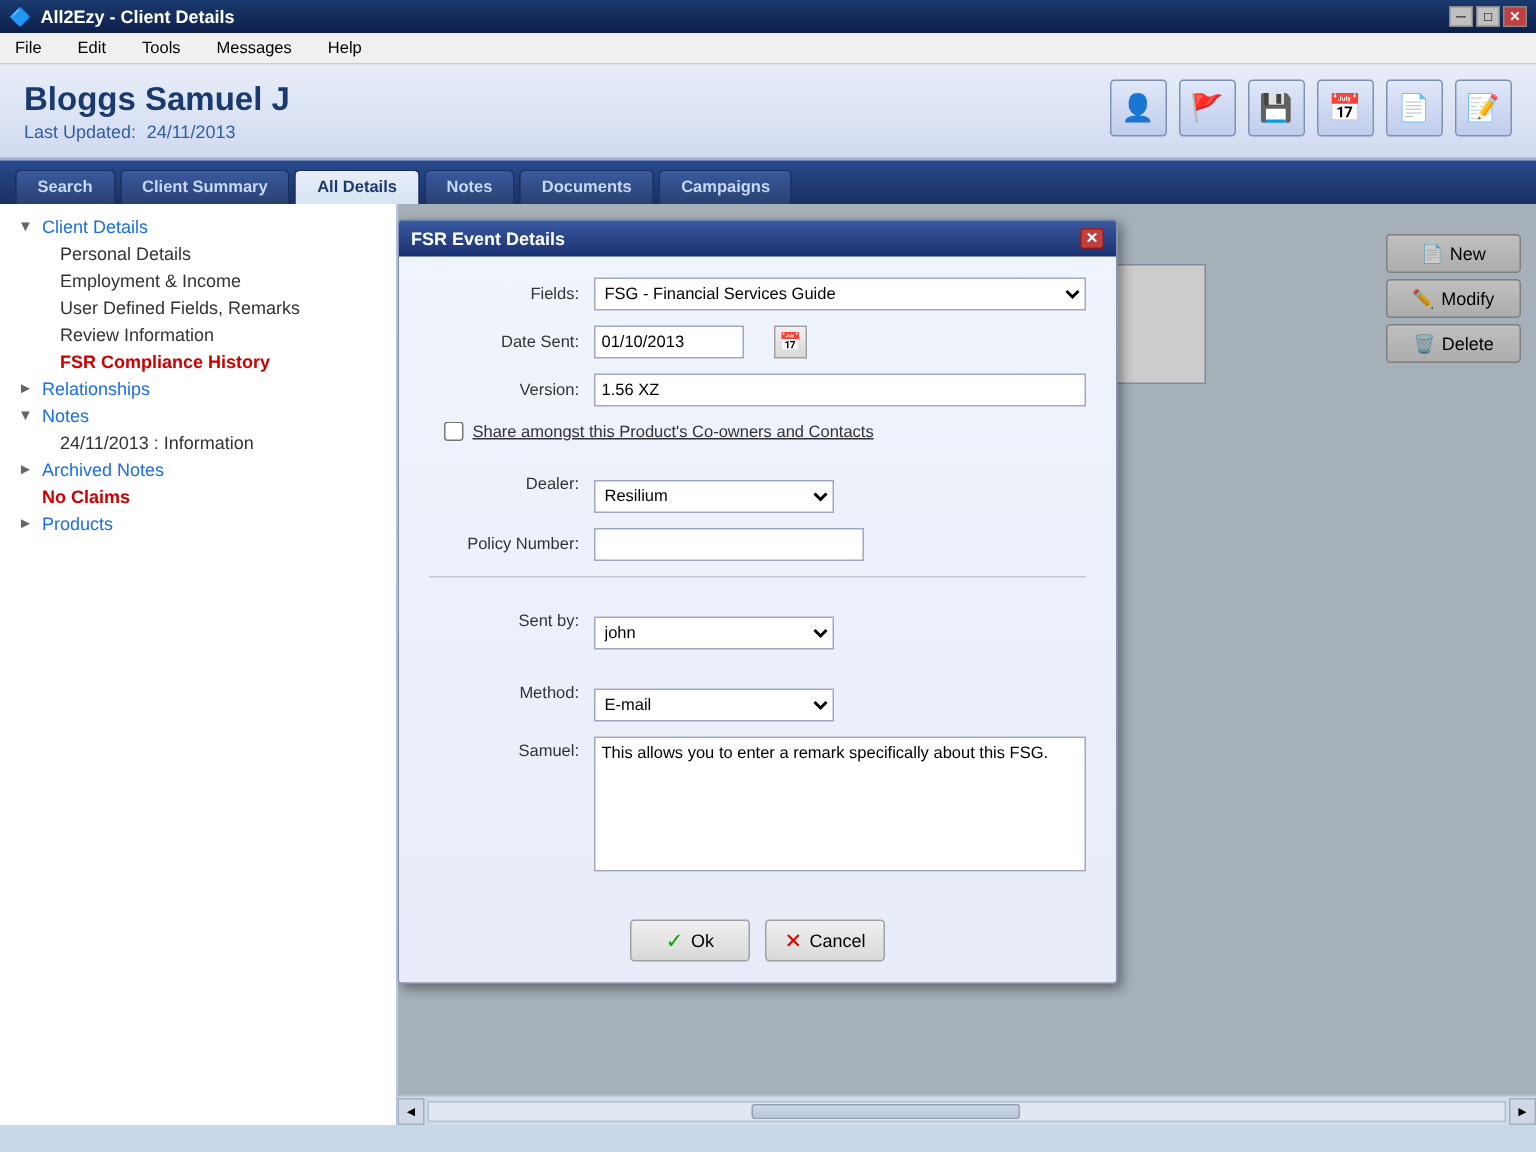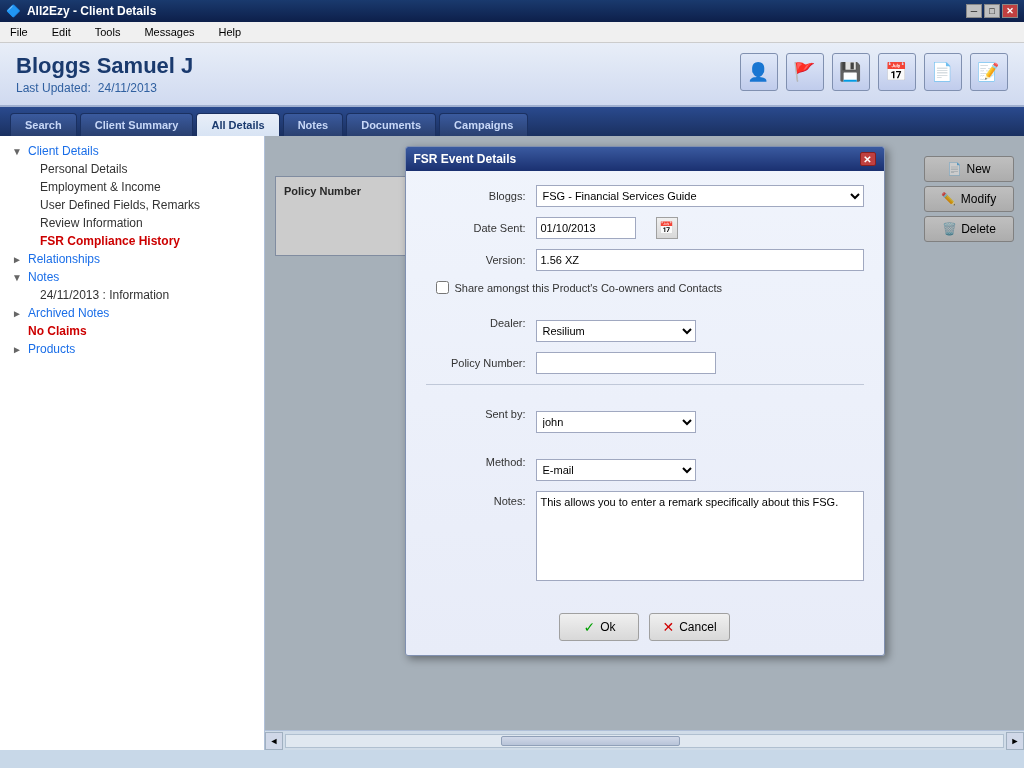--- a/index.html
+++ b/index.html
@@ -141,21 +141,21 @@
       font-size: 11px;
     }
 
     
     #dialog-overlay {
       position: absolute;
       top: 0; left: 0; right: 0; bottom: 0;
       background: rgba(0,0,0,0.2);
       display: flex;
       align-items: flex-start;
-      justify-content: center;
+      justify-content: flex-start;
       padding-top: 10px;
     }
     #dialog {
       background: linear-gradient(to bottom, #f0f4fc, #e8ecf8);
       border: 1px solid #8090b0;
       border-radius: 3px;
       width: 480px;
       box-shadow: 3px 3px 8px rgba(0,0,0,0.4);
     }
     #dialog-titlebar {
@@ -221,21 +221,21 @@
     .calendar-btn {
       width: 22px; height: 22px;
       background: linear-gradient(to bottom, #f0f0f0, #d8d8d8);
       border: 1px solid #a0a0a0;
       cursor: pointer;
       display: flex; align-items: center; justify-content: center;
       font-size: 12px;
     }
     .checkbox-row { display: flex; align-items: center; margin-bottom: 10px; gap: 6px; }
     .checkbox-row input { margin: 0; }
-    .checkbox-label { font-size: 11px; color: #333; }
+    .checkbox-label { font-size: 11px; color: #333; text-decoration: underline; }
     .notes-textarea {
       width: 100%;
       height: 90px;
       border: 1px solid #a0a8c0;
       background: white;
       padding: 4px;
       font-size: 11px;
       resize: none;
     }
     .dialog-divider { border: none; border-top: 1px solid #c0c8d8; margin: 10px 0; }
@@ -421,21 +421,21 @@
       <div id="dialog">
 
         <div id="dialog-titlebar">
           <span>FSR Event Details</span>
           <div id="dialog-close-btn">✕</div>
         </div>
 
         <div id="dialog-body">
 
           <div class="form-row">
-            <div class="form-label">Bloggs:</div>
+            <div class="form-label">Fields:</div>
             <select class="form-select"><option>FSG - Financial Services Guide</option></select>
           </div>
 
           <div class="form-row">
             <div class="form-label">Date Sent:</div>
             <div class="date-wrapper">
               <input type="text" class="form-control" style="width: 100px; flex: 0 0 auto;" value="01/10/2013">
               <div class="calendar-btn">📅</div>
             </div>
           </div>
@@ -466,21 +466,21 @@
             <div class="form-label">Sent by:</div>
             <select class="form-select-small"><option>john</option></select>
           </div>
 
           <div class="form-row">
             <div class="form-label">Method:</div>
             <select class="form-select-small"><option>E-mail</option><option>Post</option><option>Fax</option><option>In Person</option></select>
           </div>
 
           <div class="form-row" style="align-items:flex-start;">
-            <div class="form-label" style="padding-top:4px;">Notes:</div>
+            <div class="form-label" style="padding-top:4px;">Samuel:</div>
             <textarea class="notes-textarea" style="">This allows you to enter a remark specifically about this FSG.</textarea>
           </div>
 
         </div>
 
         <div id="dialog-footer">
           <button class="dialog-btn">
             <span class="ok-icon">✓</span>
             <span>Ok</span>
           </button>

